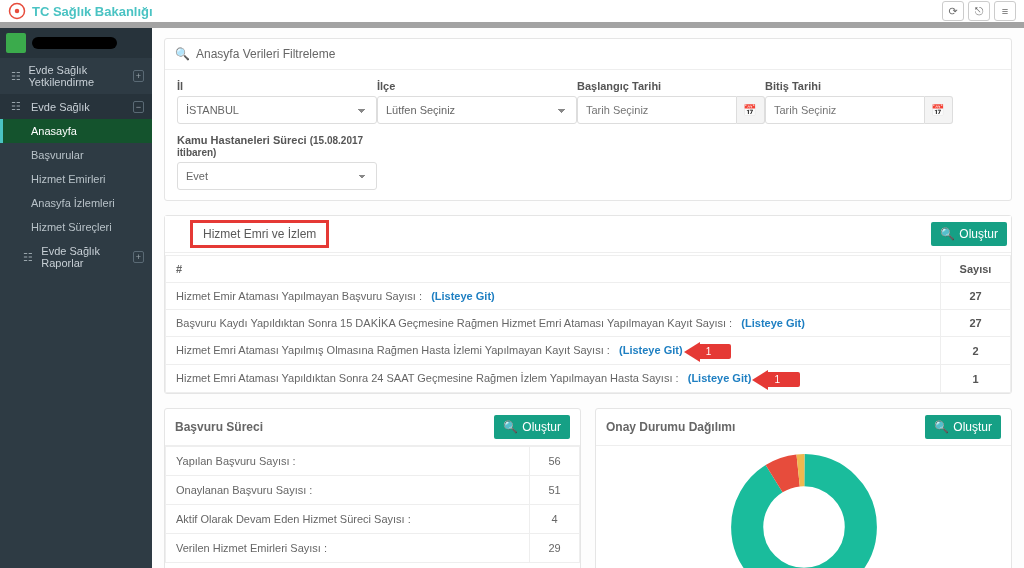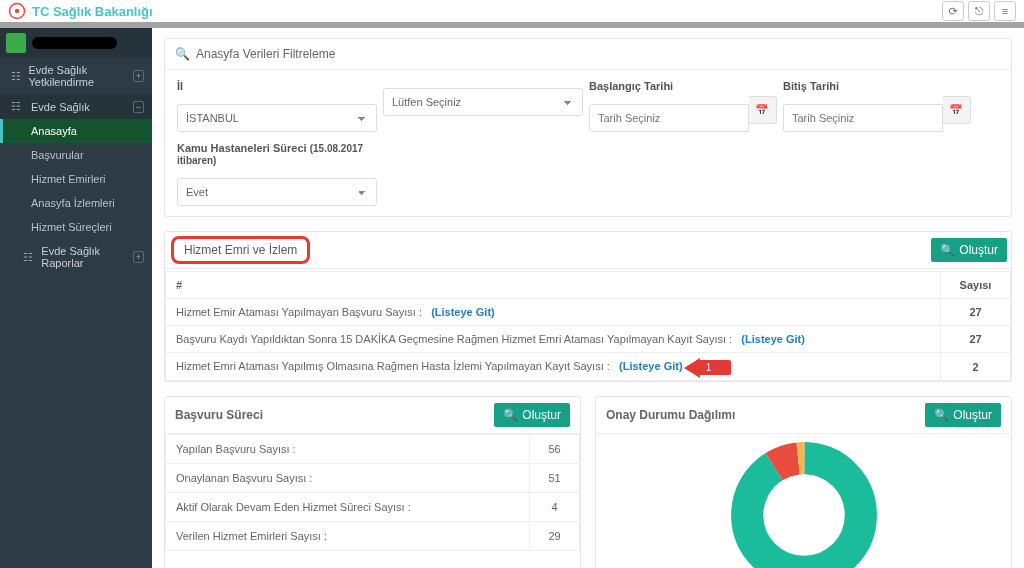--- a/index.html
+++ b/index.html
@@ -16,30 +16,30 @@
 .username-bar { width: 85px; height: 12px; background: #000; border-radius: 6px; }
 .side-item { display: flex; align-items: center; padding: 6px 8px; cursor: pointer; border-left: 3px solid transparent; }
 .side-item .icn { width: 14px; margin-right: 6px; color: #9aa6ad; font-size: 11px; }
 .side-item .plus { margin-left: auto; font-size: 9px; border: 1px solid #5a6a75; padding: 0 2px; border-radius: 2px; color: #9aa6ad; }
 .side-sub { padding: 6px 8px 6px 28px; cursor: pointer; border-left: 3px solid transparent; color: #b8c2c8; }
 .side-sub.active { color: #fff; border-left-color: #4ac3c3; background: #14532d; }
 .content { flex: 1; padding: 10px 12px; background: #fdfdfd; }
 .panel { border: 1px solid #e5e5e5; border-radius: 3px; margin-bottom: 14px; background: #fff; }
 .panel-header { padding: 8px 10px; border-bottom: 1px solid #eee; color: #666; display: flex; align-items: center; }
 .panel-body { padding: 10px 12px; }
-.filters { display: flex; gap: 6px; flex-wrap: wrap; }
+.filters { display: flex; gap: 0; flex-wrap: wrap; }
 .fgroup { display: flex; flex-direction: column; gap: 4px; }
 .fgroup label { font-weight: bold; font-size: 11px; color: #555; }
-.select, .input { height: 28px; border: 1px solid #ddd; border-radius: 3px; padding: 0 8px; font-size: 11px; color: #666; background: #fff; margin-top: 8px; }
+.select, .input { height: 28px; border: 1px solid #ddd; border-radius: 3px; padding: 0 8px; font-size: 11px; color: #666; background: #fff; }
 .select { min-width: 190px; appearance: none; background-image: linear-gradient(45deg, transparent 50%, #888 50%), linear-gradient(135deg, #888 50%, transparent 50%); background-position: calc(100% - 14px) 12px, calc(100% - 10px) 12px; background-size: 4px 4px, 4px 4px; background-repeat: no-repeat; }
 .date-wrap { display: flex; }
 .date-wrap .input { width: 160px; border-top-right-radius: 0; border-bottom-right-radius: 0; }
 .date-btn { width: 28px; height: 28px; border: 1px solid #ddd; border-left: none; background: #f4f4f4; border-radius: 0 3px 3px 0; display: flex; align-items: center; justify-content: center; color: #777; font-size: 11px; }
 .grid-title-row { display: flex; align-items: center; background: #fff; border-bottom: 1px solid #eee; position: relative; }
-.red-hl { border: 3px solid #e53935; border-radius: 8px; padding: 4px 10px; font-size: 12px; color: #595959; background: #fff; }
+.red-hl { border: 3px solid #e53935; border-radius: 0; padding: 4px 10px; font-size: 12px; color: #595959; background: #fff; margin-left: 19px; }
 .olustur { margin-left: auto; background: #16a085; color: #fff; padding: 5px 9px; border-radius: 2px; cursor: pointer; font-size: 12px; display: flex; align-items: center; gap: 4px; }
 .table { width: 100%; border-collapse: collapse; margin-top: 2px; }
 .table th, .table td { border: 1px solid #eee; padding: 7px 10px; text-align: left; font-size: 11px; color: #666; }
 .table th:last-child, .table td:last-child { text-align: center; width: 70px; font-weight: bold; color: #555; }
 .link { color: #1e7fc2; cursor: pointer; font-weight: bold; }
 .arrow { display: inline-block; position: relative; margin-left: 12px; vertical-align: middle; }
 .arrow .body { background: #e53935; color: #fff; font-size: 10px; padding: 2px 20px 2px 8px; border-radius: 2px; }
 .arrow::before { content: ""; position: absolute; left: -14px; top: -3px; width: 0; height: 0; border-top: 10px solid transparent; border-bottom: 10px solid transparent; border-right: 16px solid #e53935; }
 .two-col { display: flex; gap: 14px; }
 .two-col .panel { flex: 1; }
@@ -100,20 +100,21 @@
         <span style="margin-right:6px;">🔍</span>
         <span>Anasyfa Verileri Filtreleme</span>
       </div>
       <div class="panel-body">
         <div class="filters">
           <div class="fgroup" style="flex:0 0 200px;">
             <label>İl</label>
             <select class="select"><option>İSTANBUL</option></select>
           </div>
           <div class="fgroup" style="flex:0 0 200px;">
+            <label>İlçe</label>
             <select class="select"><option>Lütfen Seçiniz</option></select>
           </div>
           <div class="fgroup">
             <label>Başlangıç Tarihi</label>
             <div class="date-wrap">
               <input class="input" placeholder="Tarih Seçiniz" style="">
               <div class="date-btn">📅</div>
             </div>
           </div>
           <div class="fgroup">
@@ -151,20 +152,24 @@
               <td>27</td>
             </tr>
             <tr>
               <td><span>Başvuru Kaydı Yapıldıktan Sonra 15 DAKİKA Geçmesine Rağmen Hizmet Emri Ataması Yapılmayan Kayıt Sayısı :</span> &nbsp; <span class="link">(Listeye Git)</span></td>
               <td>27</td>
             </tr>
             <tr>
               <td><span>Hizmet Emri Ataması Yapılmış Olmasına Rağmen Hasta İzlemi Yapılmayan Kayıt Sayısı :</span> &nbsp; <span class="link">(Listeye Git)</span> <span class="arrow"><span class="body">1</span></span></td>
               <td>2</td>
             </tr>
+            <tr>
+              <td><span>Hizmet Emri Ataması Yapıldıktan Sonra 24 SAAT Geçmesine Rağmen İzlem Yapılmayan Hasta Sayısı :</span> &nbsp; <span class="link">(Listeye Git)</span> <span class="arrow"><span class="body">1</span></span></td>
+              <td>1</td>
+            </tr>
           </tbody>
       </table>
     </div>
 
     <div class="two-col">
       <div class="panel">
         <div class="sub-head">
           <span class="title">Başvuru Süreci</span>
           <span class="olustur">🔍 <span>Oluştur</span></span>
         </div>

